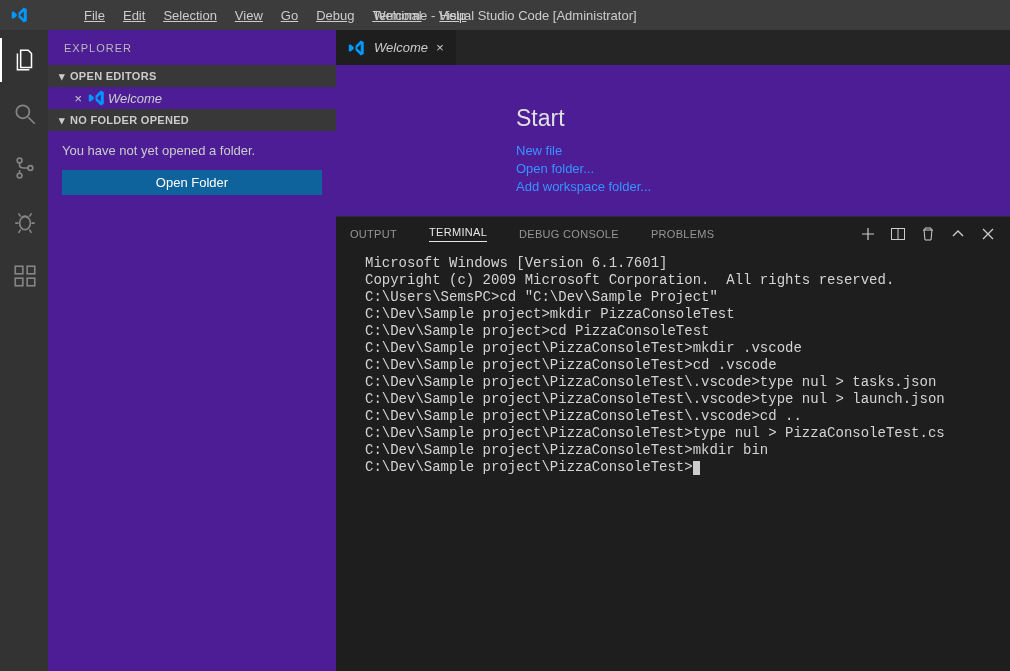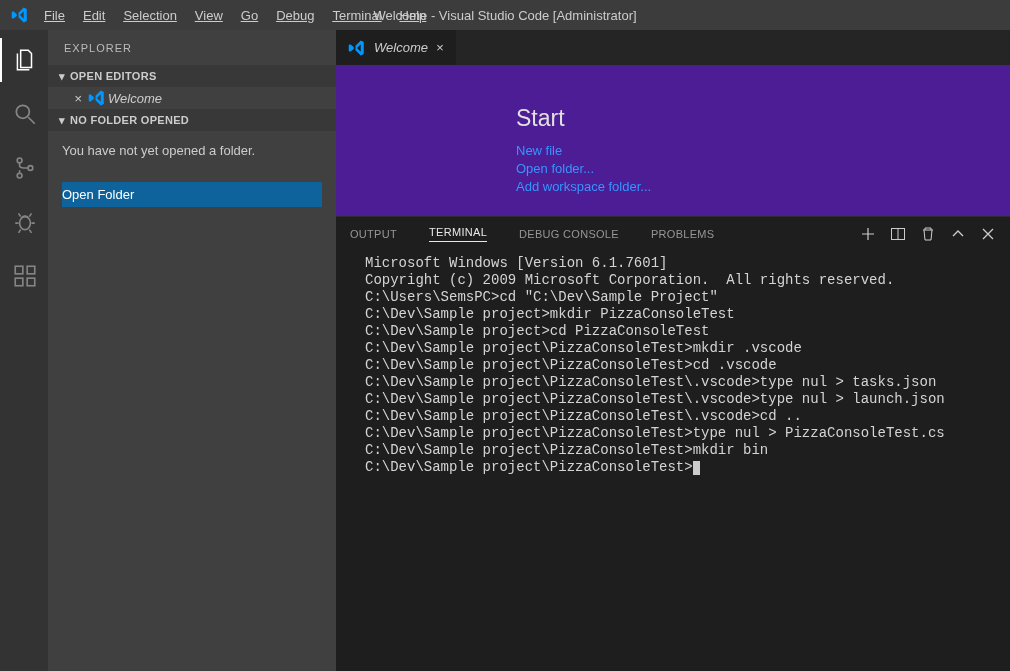--- a/index.html
+++ b/index.html
@@ -1,33 +1,33 @@
 <!DOCTYPE html>
 <html><head>
 <meta charset="utf-8">
 <style>
   * { box-sizing: border-box; margin: 0; padding: 0; }
   html, body { width: 1010px; height: 671px; overflow: hidden; font-family: "Segoe UI", sans-serif; background: #1e1e1e; color: #cccccc; font-size: 13px; }
-  .titlebar { height: 30px; background: #3c3c3c; display: flex; align-items: center; padding: 0 8px; color: #cccccc; }
+  .titlebar { height: 30px; background: #3c3c3c; display: flex; align-items: center; padding: 0 8px; color: #cccccc; gap: 40px; }
   .titlebar .logo { width: 24px; display:flex; align-items:center; justify-content:center; }
   .titlebar .menus { display: flex; gap: 2px; margin-left: 4px; }
   .titlebar .menu-item { padding: 4px 8px; cursor: default; }
   .titlebar .title { position:absolute; left:50%; transform:translateX(-50%); color:#cccccc; }
   .body { display: flex; height: calc(671px - 30px); }
   .activitybar { width: 48px; background: #333333; display: flex; flex-direction: column; align-items: center; padding-top: 8px; gap: 10px; }
   .activitybar .ab-item { width: 48px; height: 44px; display:flex; align-items:center; justify-content:center; color: #858585; cursor:pointer; border-left: 2px solid transparent;}
   .activitybar .ab-item.active { color: #ffffff; border-left: 2px solid #ffffff;}
-  .sidebar { width: 288px; background: #404040; display: flex; flex-direction: column; }
+  .sidebar { width: 288px; background: #4c1d95; display: flex; flex-direction: column; }
   .sidebar-header { height: 35px; display:flex; align-items:center; padding: 0 16px; color:#bbbbbb; font-size: 11px; letter-spacing: 1px; }
   .section-head { height: 22px; background: #383838; display:flex; align-items:center; padding: 0 6px; color:#cccccc; font-size:11px; font-weight:700; letter-spacing:0.3px; cursor:pointer;}
   .section-head .chv { width: 16px; display:inline-flex; justify-content:center; }
   .open-editor-row { height: 22px; display:flex; align-items:center; padding-left: 22px; color:#cccccc; font-style: italic; gap:2px;}
   .open-editor-row .close { width:16px; text-align:center; color:#cccccc; }
   .nofolder { padding: 12px 14px; color:#cccccc; }
-  .open-folder-btn { margin-top: 24px; background: #0e639c; color:#ffffff; padding: 5px 0; cursor:pointer; }
+  .open-folder-btn { margin-top: 12px; background: #0e639c; color:#ffffff; text-align:center; padding: 5px 0; cursor:pointer; }
   .main { flex:1; display:flex; flex-direction:column; background:#1e1e1e; }
   .tabs { height: 35px; background: #252526; display:flex; align-items:stretch; }
   .tab { display:flex; align-items:center; gap:8px; padding: 0 12px; background:#1e1e1e; font-style: italic; }
   .tab .close { color:#cccccc; cursor:pointer;}
   .editor { flex:1; position:relative; background:#4c1d95; padding: 40px 0 0 180px; overflow:hidden;}
   .start { color:#e8e8e8; }
   .start h2 { font-weight: 300; font-size: 23px; margin-bottom: 10px; color:#e0e0e0;}
   .start a { display:block; color:#3794ff; text-decoration:none; line-height: 18px; cursor:pointer;}
   .panel { height: 455px; background:#1e1e1e; border-top: 1px solid #2d2d2d; display:flex; flex-direction:column;}
   .panel-tabs { height: 34px; display:flex; align-items:center; padding: 0 14px; gap: 32px; color:#969696; font-size:11px;}

